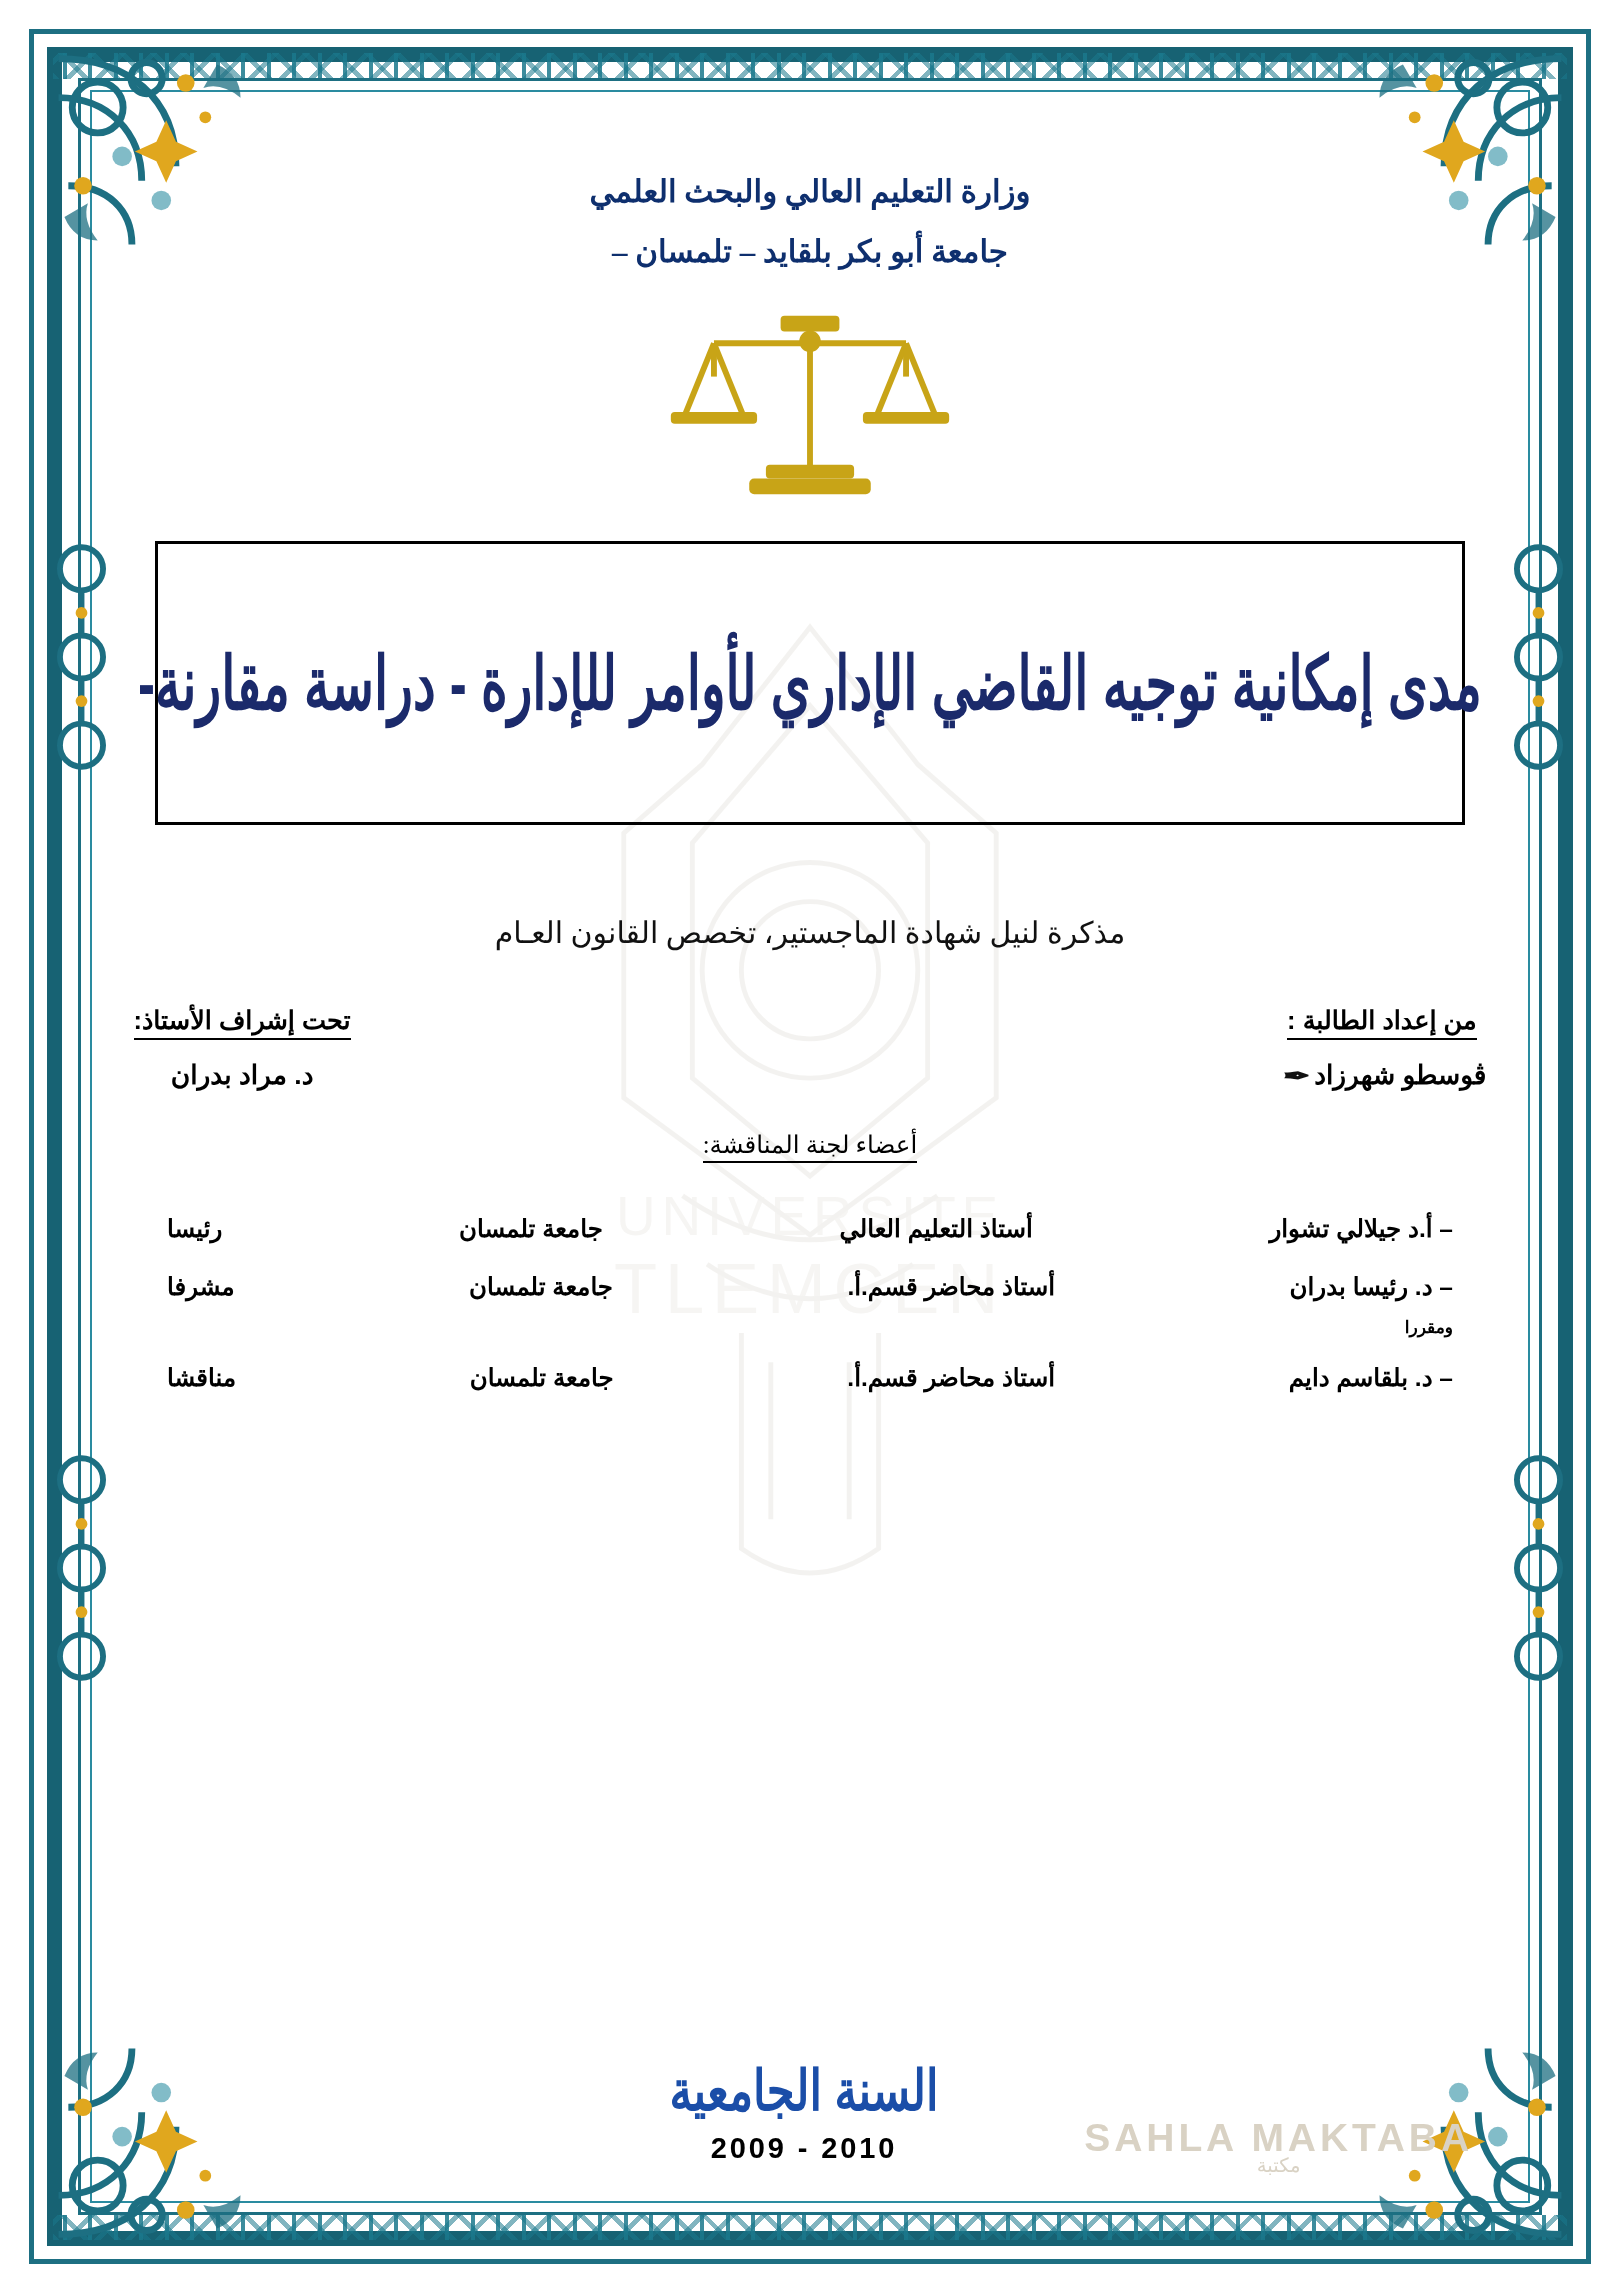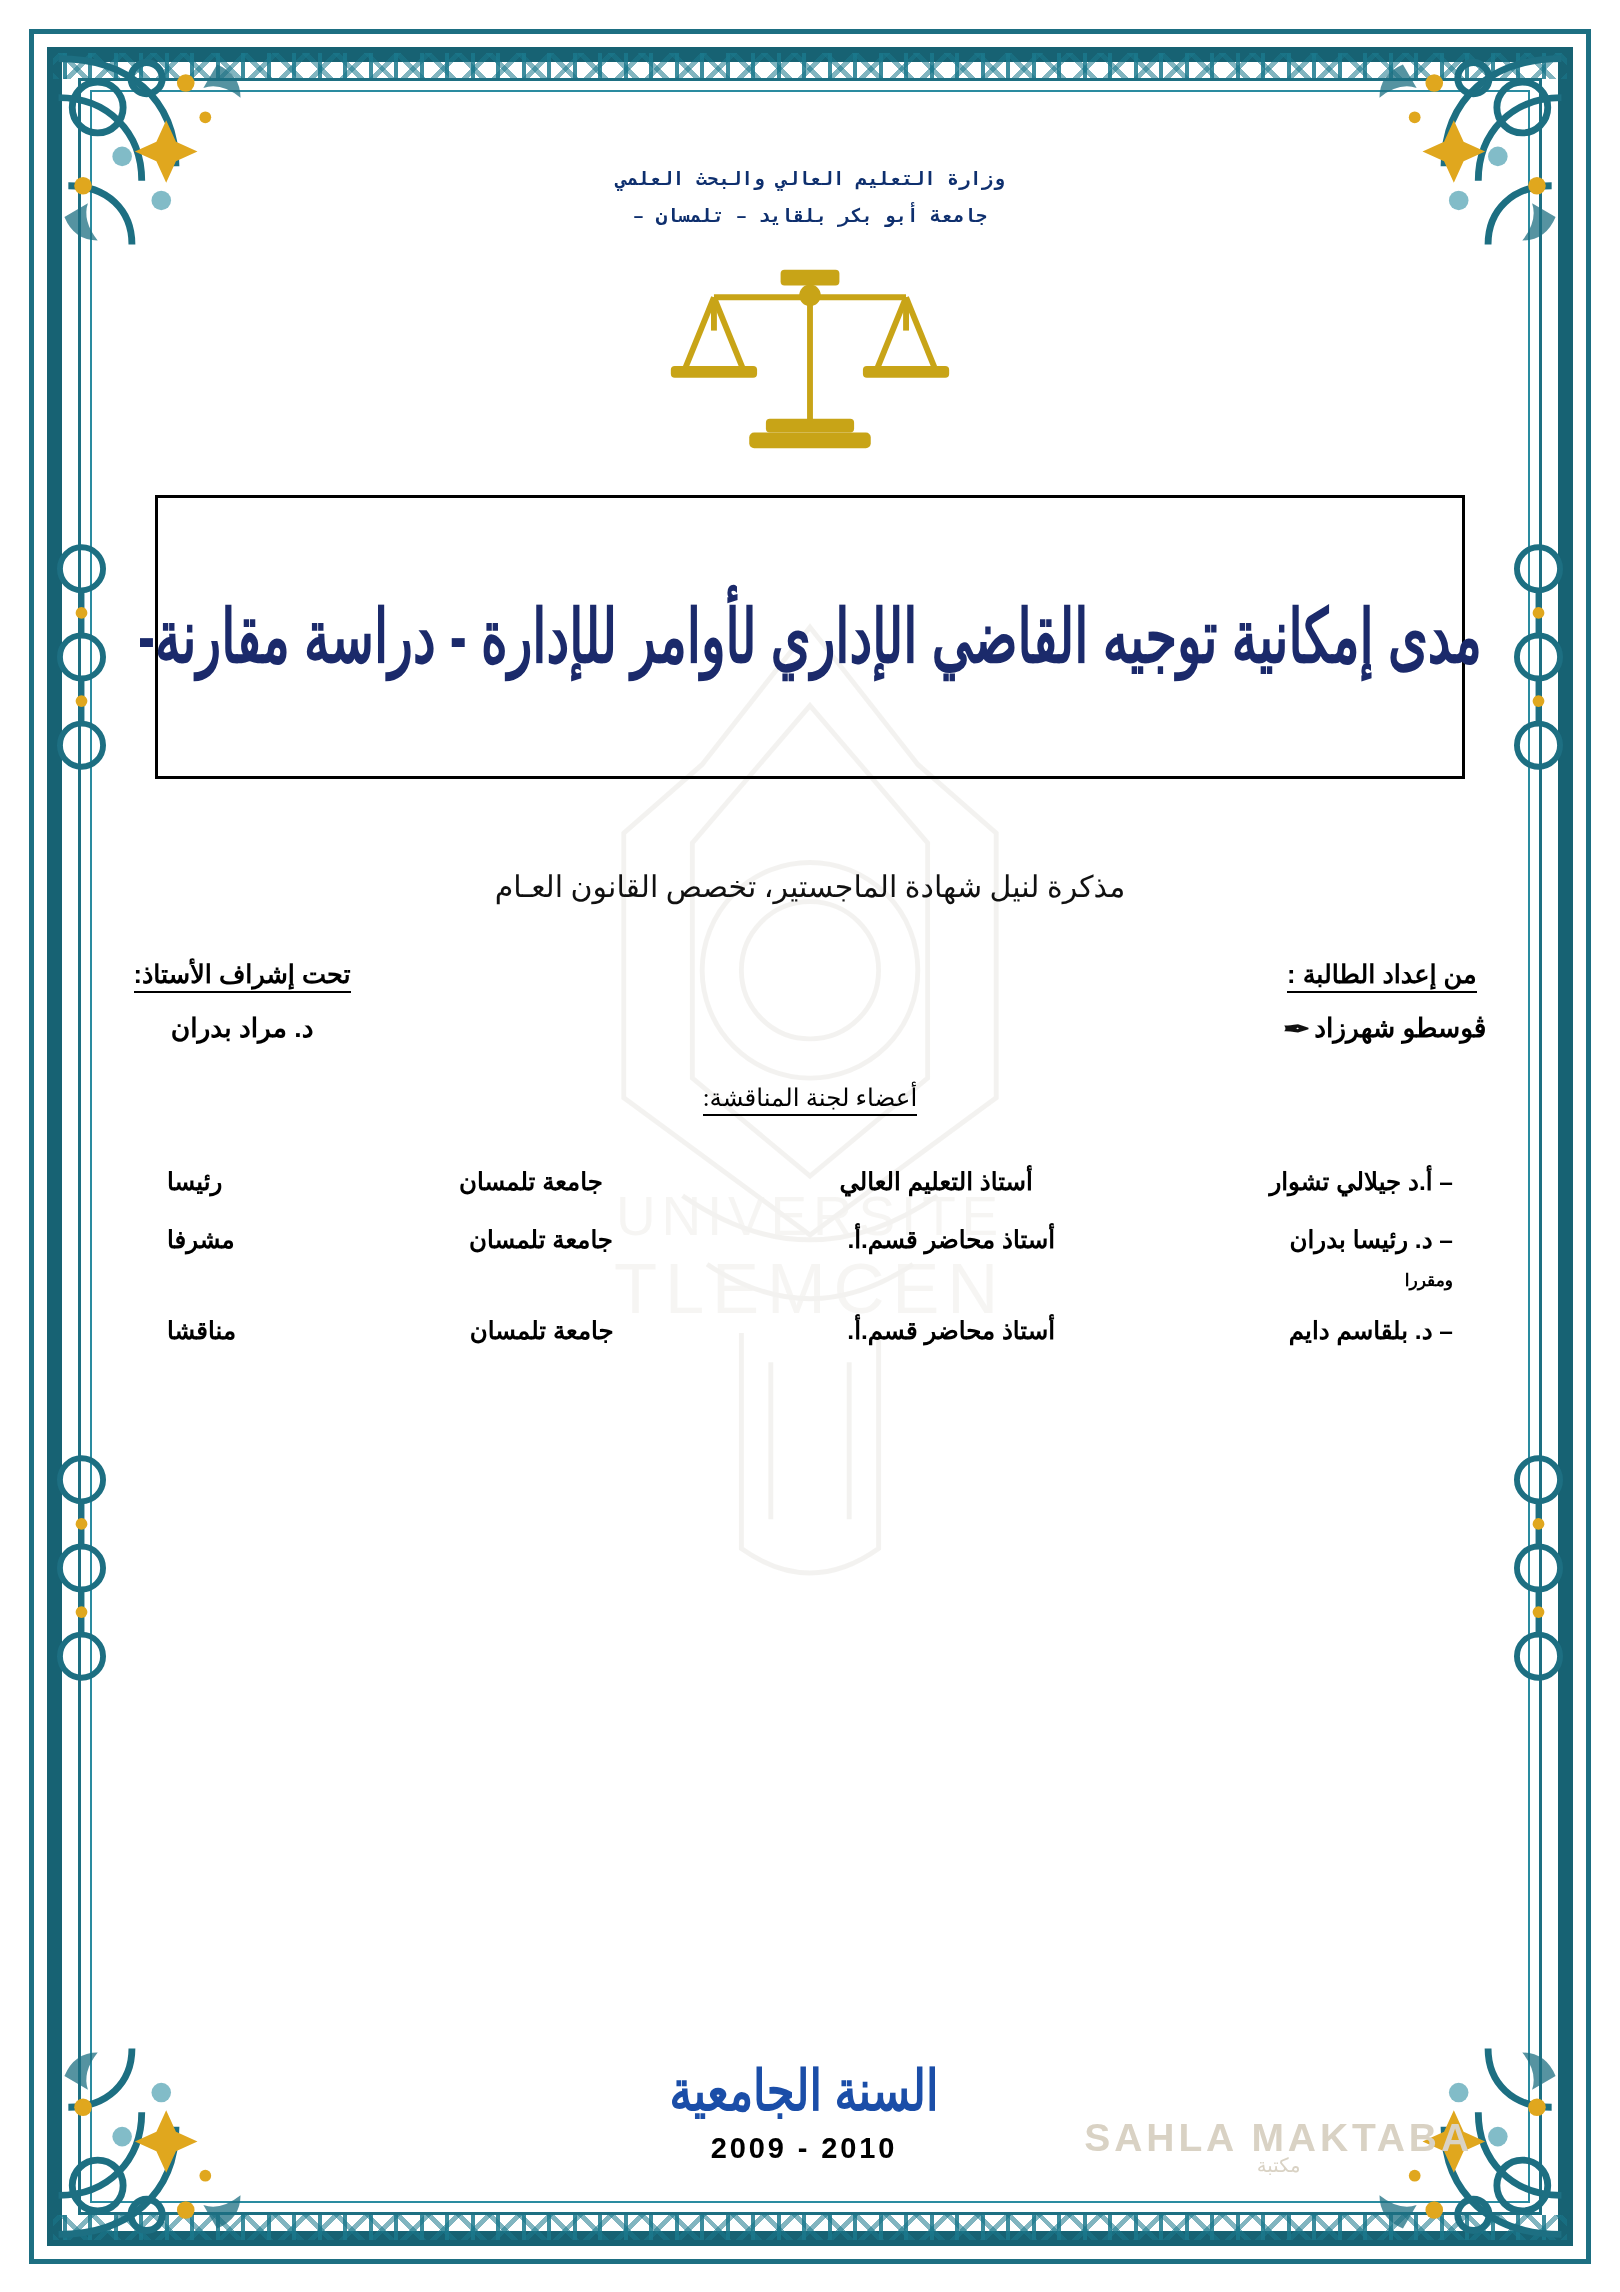--- a/index.html
+++ b/index.html
@@ -127,23 +127,23 @@
     position: absolute;
     left: 108px;
     right: 108px;
     top: 118px;
     bottom: 118px;
     text-align: center;
   }
   .ministry {
     margin-top: 44px;
     color: #0e2f6e;
-    font-family: Liberation Mono, monospace;
-    font-weight: bold;
-    font-size: 19px;
+    font-family: Liberation Serif, serif;
+    font-weight: bold;
+    font-size: 31px;
     line-height: 1.95;
   }
   .ministry div { white-space: nowrap; }
 
   
   .emblem {
     margin: 25.5px auto 0;
     width: 294px;
     height: 196px;
   }

